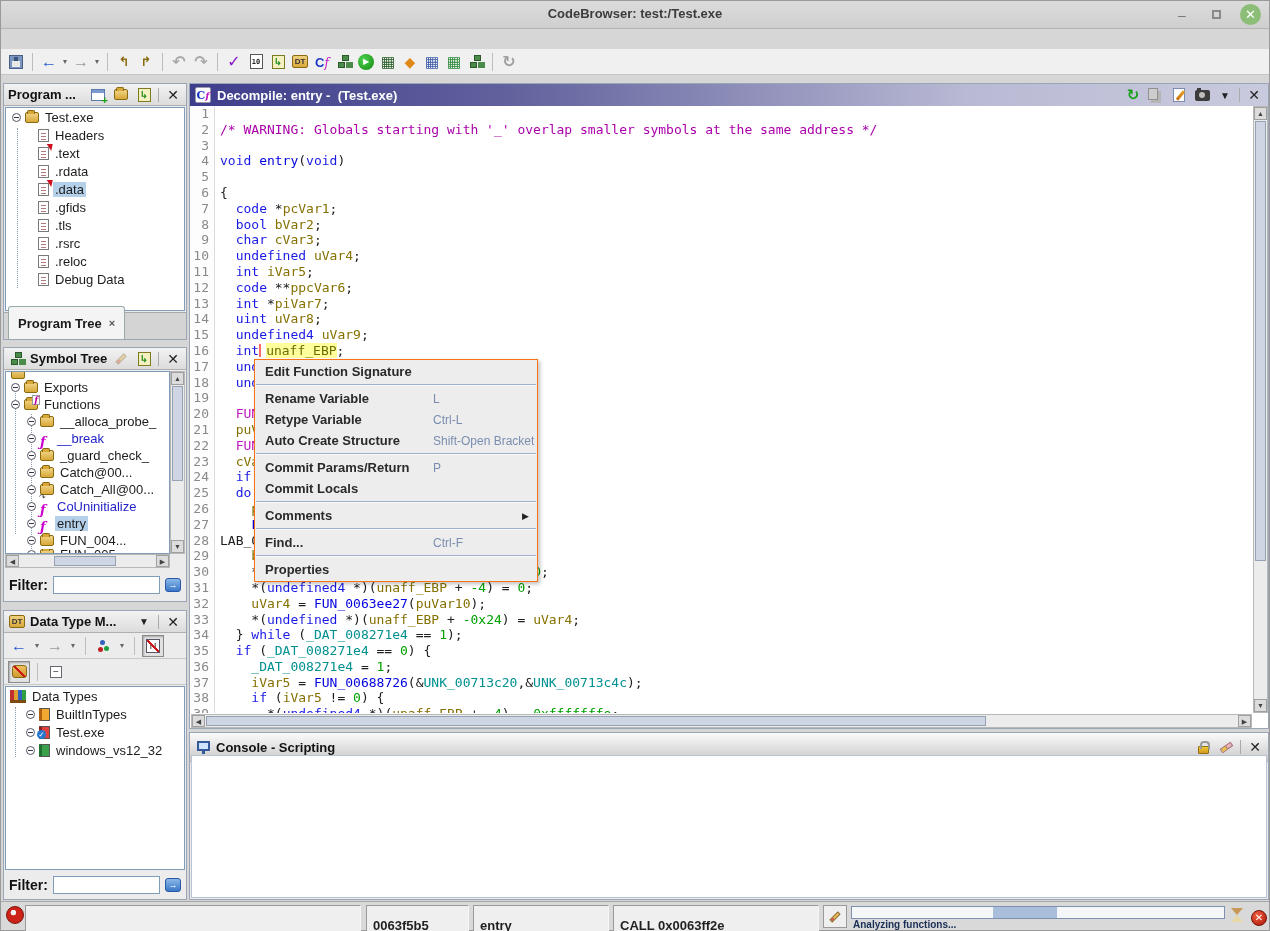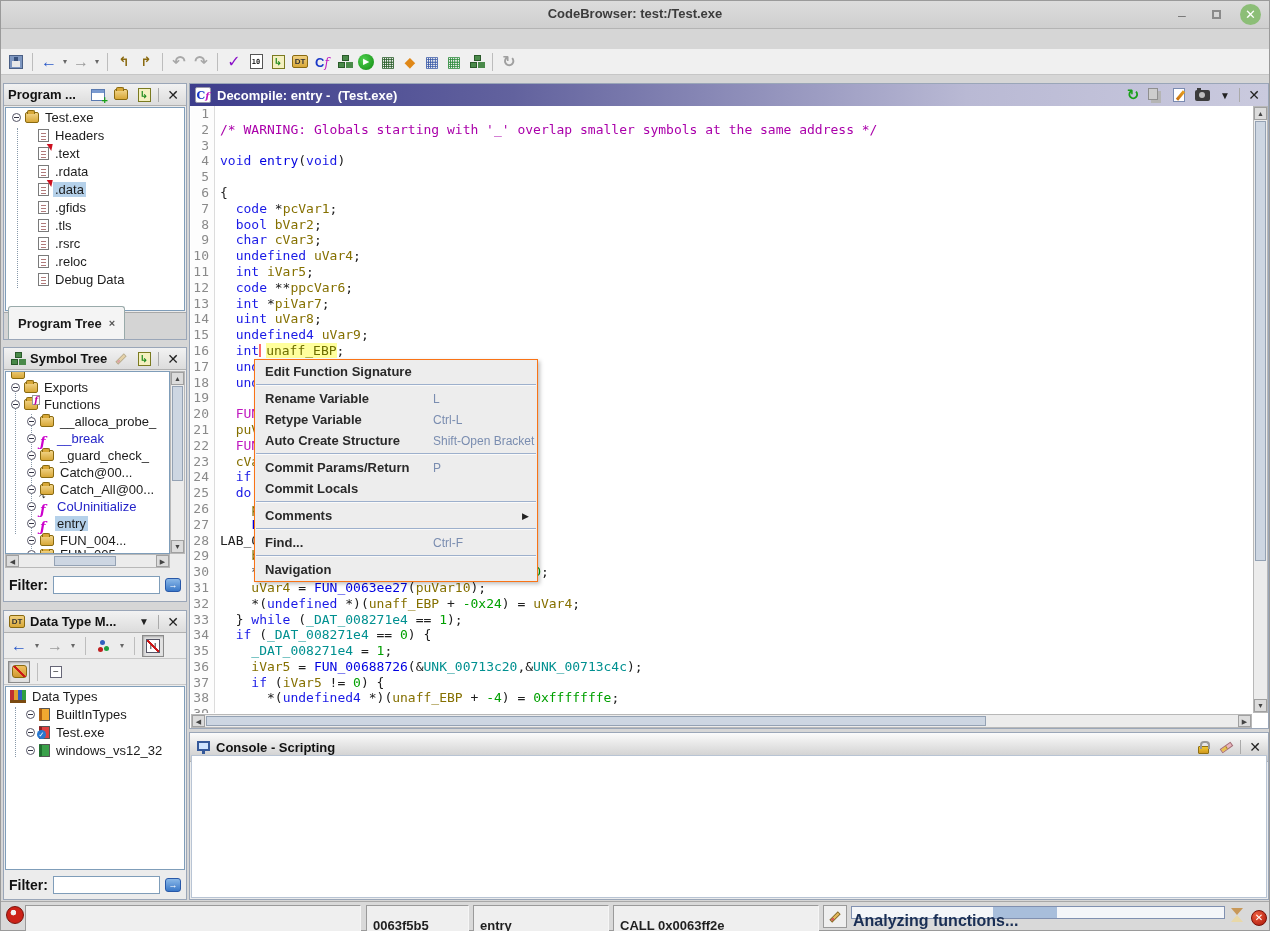--- a/index.html
+++ b/index.html
@@ -169,21 +169,21 @@
   #console-panel .phead { background:linear-gradient(#fbfbfb,#c9c9c9); height:29px; }
   #console-body { position:absolute; left:1px; right:1px; top:22px; bottom:1px; background:#fff; border:1px solid #b8c4d4; }
 
   
   #statusbar { position:absolute; left:0; right:0; bottom:0; height:29px; background:#d9d9d9; border-top:1px solid #a8a8a8; }
   .sfield { position:absolute; top:3px; height:40px; background:#efefef; border:1px solid #9a9a9a; border-bottom-color:#f6f6f6; border-right-color:#f6f6f6; display:flex; align-items:center; padding:0 6px; font-weight:bold; font-size:13px; color:#1f1f1f; }
   #sb-dragon { position:absolute; left:5px; top:4px; }
   #sb-editbox { position:absolute; left:822px; top:3px; width:24px; height:23px; border:1px solid #9a9a9a; background:#efefef; display:flex; align-items:center; justify-content:center; }
   #sb-progress { position:absolute; left:850px; top:4px; width:374px; height:13px; border:1px solid #8090b0; background:#f4f6f9; }
   #sb-progress .fill { position:absolute; top:0; bottom:0; background:#a8bedb; }
-  #sb-plabel { position:absolute; left:852px; bottom:0; font-weight:bold; font-size:16px; color:#1a2f55; }
+  #sb-plabel { position:absolute; left:852px; bottom:0; font-weight:bold; font-size:10px; color:#1a2f55; }
   #sb-hour { position:absolute; left:1228px; top:5px; }
   #sb-cancel { position:absolute; left:1250px; top:5px; }
 </style>
 </head>
 <body>
 
 <div id="app">
 
   <div id="titlebar">
     <span id="title-text">CodeBrowser: test:/Test.exe</span>
@@ -604,20 +604,21 @@
           <div class="cl"><span class="tk-p">  </span><span class="tk-v">puVa</span></div>
           <div class="cl"><span class="tk-p">  </span><span class="tk-m">FUN_</span></div>
           <div class="cl"><span class="tk-p">  </span><span class="tk-v">cVar</span></div>
           <div class="cl"><span class="tk-p">  </span><span class="tk-k">if</span><span class="tk-p"> (</span></div>
           <div class="cl"><span class="tk-p">  </span><span class="tk-k">do</span><span class="tk-p"> {</span></div>
           <div class="cl"><span class="tk-p">    </span><span class="tk-v">pu</span></div>
           <div class="cl"><span class="tk-p">    </span><span class="tk-f">FU</span></div>
           <div class="cl"><span class="tk-l">LAB_0</span></div>
           <div class="cl"><span class="tk-p">    </span><span class="tk-v">bVar2</span><span class="tk-p"> = </span><span class="tk-k">false</span><span class="tk-p">;</span></div>
           <div class="cl"><span class="tk-p">    *(</span><span class="tk-k">undefined</span><span class="tk-p"> *)(</span><span class="tk-v">unaff_EBP</span><span class="tk-p"> + </span><span class="tk-n">-0x19</span><span class="tk-p">) = </span><span class="tk-n">0</span><span class="tk-p">;</span></div>
+          <div class="cl"><span class="tk-p">    *(</span><span class="tk-k">undefined4</span><span class="tk-p"> *)(</span><span class="tk-v">unaff_EBP</span><span class="tk-p"> + </span><span class="tk-n">-4</span><span class="tk-p">) = </span><span class="tk-n">0</span><span class="tk-p">;</span></div>
           <div class="cl"><span class="tk-p">    </span><span class="tk-v">uVar4</span><span class="tk-p"> = </span><span class="tk-f">FUN_0063ee27</span><span class="tk-p">(</span><span class="tk-v">puVar10</span><span class="tk-p">);</span></div>
           <div class="cl"><span class="tk-p">    *(</span><span class="tk-k">undefined</span><span class="tk-p"> *)(</span><span class="tk-v">unaff_EBP</span><span class="tk-p"> + </span><span class="tk-n">-0x24</span><span class="tk-p">) = </span><span class="tk-v">uVar4</span><span class="tk-p">;</span></div>
           <div class="cl"><span class="tk-p">  } </span><span class="tk-k">while</span><span class="tk-p"> (</span><span class="tk-g">_DAT_008271e4</span><span class="tk-p"> == </span><span class="tk-n">1</span><span class="tk-p">);</span></div>
           <div class="cl"><span class="tk-p">  </span><span class="tk-k">if</span><span class="tk-p"> (</span><span class="tk-g">_DAT_008271e4</span><span class="tk-p"> == </span><span class="tk-n">0</span><span class="tk-p">) {</span></div>
           <div class="cl"><span class="tk-p">    </span><span class="tk-g">_DAT_008271e4</span><span class="tk-p"> = </span><span class="tk-n">1</span><span class="tk-p">;</span></div>
           <div class="cl"><span class="tk-p">    </span><span class="tk-v">iVar5</span><span class="tk-p"> = </span><span class="tk-f">FUN_00688726</span><span class="tk-p">(&amp;</span><span class="tk-g">UNK_00713c20</span><span class="tk-p">,&amp;</span><span class="tk-g">UNK_00713c4c</span><span class="tk-p">);</span></div>
           <div class="cl"><span class="tk-p">    </span><span class="tk-k">if</span><span class="tk-p"> (</span><span class="tk-v">iVar5</span><span class="tk-p"> != </span><span class="tk-n">0</span><span class="tk-p">) {</span></div>
           <div class="cl"><span class="tk-p">      *(</span><span class="tk-k">undefined4</span><span class="tk-p"> *)(</span><span class="tk-v">unaff_EBP</span><span class="tk-p"> + </span><span class="tk-n">-4</span><span class="tk-p">) = </span><span class="tk-n">0xfffffffe</span><span class="tk-p">;</span></div>
         </div>
     </div>
@@ -685,21 +686,21 @@
         <span class="cm-label">Comments</span>
         <span class="cm-arrow">▶</span>
       </div>
       <div class="cm-sep"></div>
       <div class="cm-item">
         <span class="cm-label">Find...</span>
         <span class="cm-short">Ctrl-F</span>
       </div>
       <div class="cm-sep"></div>
       <div class="cm-item">
-        <span class="cm-label">Navigation</span>
+        <span class="cm-label">Properties</span>
       </div>
     </div>
 
   <div id="statusbar">
     <span id="sb-dragon"><span class="g-dragon"></span></span>
     <span id="sb-editbox">
         <span class="g-pencil"></span>
       </span>
     <span id="sb-progress">
         <span class="fill" style="left: 38%; width: 17%;"></span>

